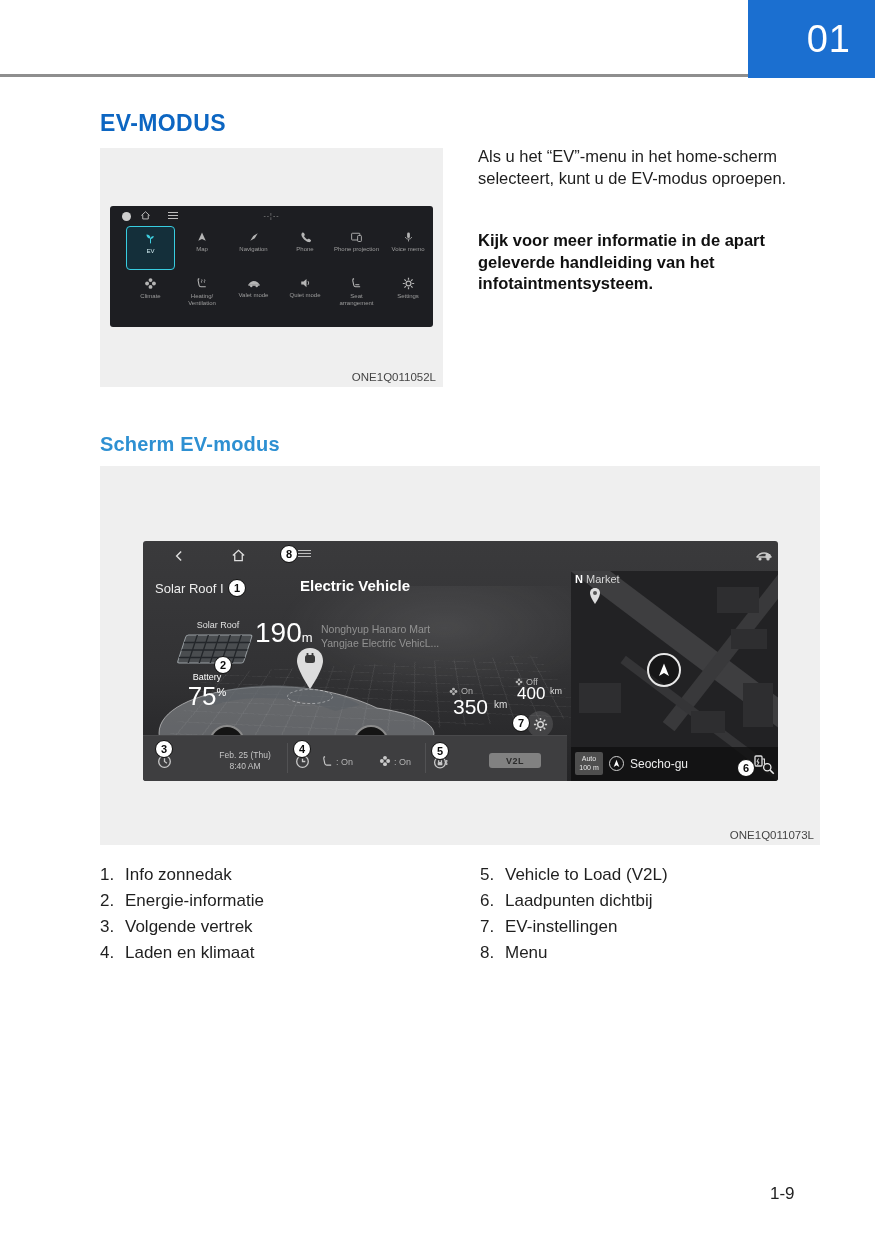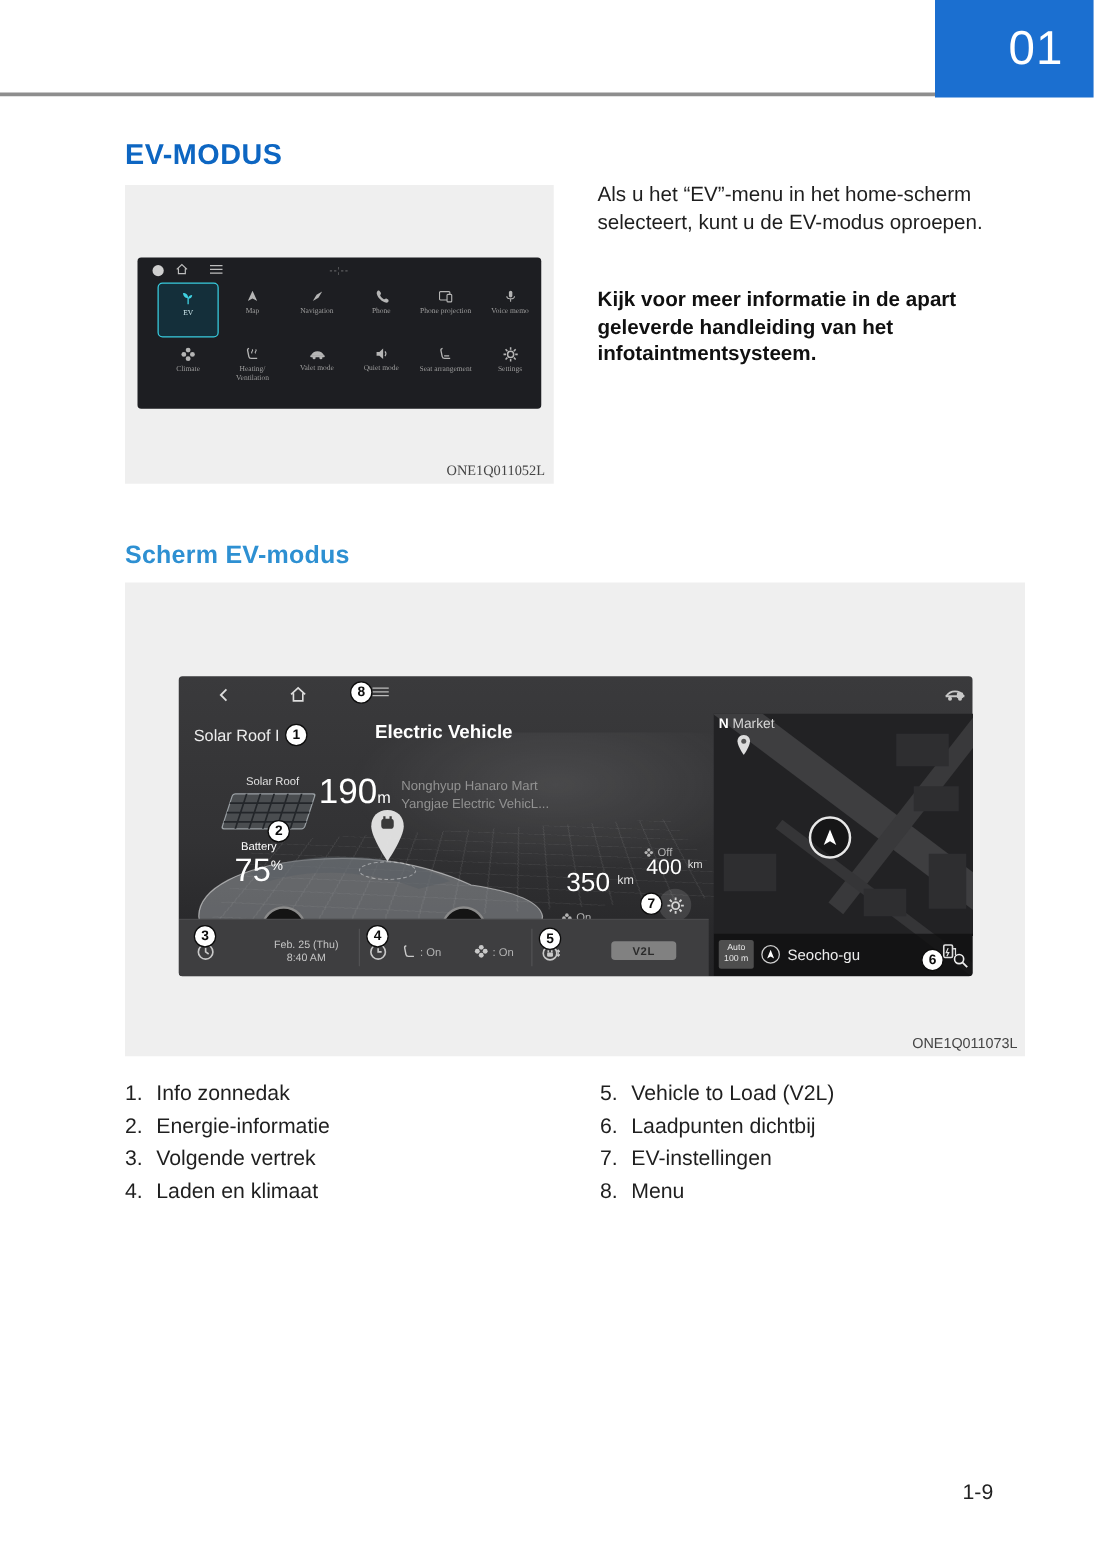--- a/index.html
+++ b/index.html
@@ -13,21 +13,21 @@
     box-sizing:border-box;font-size:38px;font-weight:500;letter-spacing:1px;}
   .header-rule{left:0;top:74px;width:748px;height:3px;background:#8e8e8e;}
   .h1{left:100px;top:110px;font-size:23px;font-weight:800;color:#0d66c2;letter-spacing:.4px;}
   .h2{left:100px;top:433px;font-size:20px;font-weight:700;color:#2e90d2;letter-spacing:.2px;}
   .page-num{left:770px;top:1184px;font-size:17px;color:#222;}
 
   .intro-p{left:478px;top:146px;width:344px;font-size:16.5px;line-height:21.5px;color:#1e1e1e;}
   .intro-b{left:478px;top:230px;width:352px;font-size:16.5px;line-height:21.5px;color:#101010;font-weight:bold;}
 
   .panel{background:#efefef;}
-  .panel1{left:100px;top:148px;width:343px;height:239px;font-family:Liberation Serif, serif;}
+  .panel1{left:100px;top:148px;width:343px;height:239px;}
   .panel2{left:100px;top:466px;width:720px;height:379px;}
   .caption{position:absolute;font-size:11.5px;color:#454545;}
 
   
   .legend{top:866px;width:360px;}
   .legend.l{left:100px;} .legend.r{left:480px;}
   .legend .row{display:flex;margin-bottom:9px;font-size:17px;color:#1f1f1f;line-height:17px;}
   .legend .n{width:25px;}
   .legend .t{flex:1;}
 
@@ -60,21 +60,21 @@
   .s2-lh{left:12px;top:40px;font-size:13px;color:#ededed;}
   .solar-lbl{left:35px;top:79px;width:80px;text-align:center;font-size:9px;color:#e0e0e0;}
   .bat-lbl{left:34px;top:131px;width:60px;text-align:center;font-size:9px;color:#fff;}
   .bat-val{left:26px;top:140px;width:76px;text-align:center;font-size:26px;color:#fff;}
   .bat-val .u{font-size:11px;vertical-align:9px;}
   .dist{left:112px;top:76px;font-size:28px;color:#fff;}
   .dist .u{font-size:13px;}
   .poi{left:178px;top:82px;font-size:10.5px;line-height:13.5px;color:#929292;}
   .pin-ellipse{left:144px;top:148px;width:44px;height:13px;border:1px dashed rgba(255,255,255,.4);border-radius:50%;}
   .ac{font-size:9px;color:#b3b3b3;display:flex;align-items:center;gap:3px;}
-  .ac-on{left:306px;top:145px;margin-top:43px;} .ac-off{left:372px;top:136px;}
+  .ac-on{left:306px;top:145px;} .ac-off{left:372px;top:136px;}
   .rng-on{left:310px;top:154px;font-size:21px;color:#fff;} .rng-on .u{font-size:10px;vertical-align:6px;color:#ddd;}
   .rng-off{left:374px;top:143px;font-size:17px;color:#fff;} .rng-off .u{font-size:9px;vertical-align:5px;color:#ddd;}
   .gear-btn{left:384px;top:170px;width:26px;height:26px;border-radius:50%;background:rgba(255,255,255,.12);
     display:flex;align-items:center;justify-content:center;color:#d4d4d4;}
   .s2-bar{left:0;top:194px;width:424px;height:46px;background:#3e3e40;border-top:1px solid rgba(255,255,255,.06);box-sizing:border-box;}
   .bar-div{top:202px;width:1px;height:30px;background:rgba(255,255,255,.10);}
   .date-blk{left:54px;top:209px;width:96px;text-align:center;font-size:8.5px;line-height:10.5px;color:#c6c6c6;}
   .stat{font-size:9px;color:#b3b3b3;}
   .v2l{left:346px;top:212px;width:52px;height:15px;background:#818181;border-radius:3px;color:#2b2b2b;
     font-size:9px;font-weight:bold;display:flex;align-items:center;justify-content:center;letter-spacing:.5px;}

